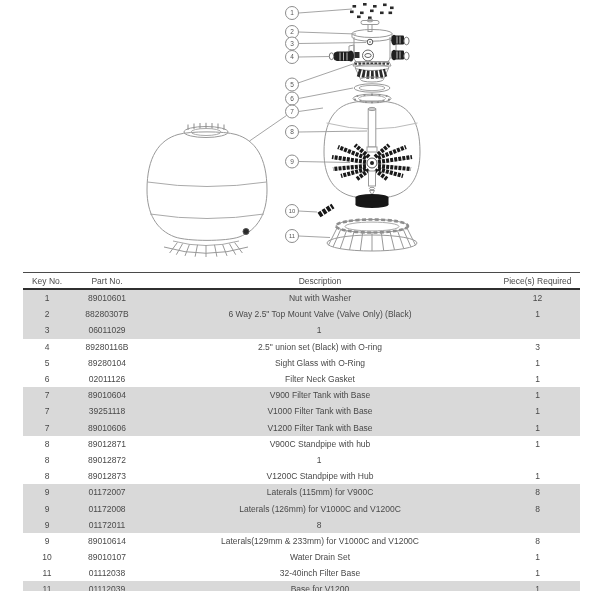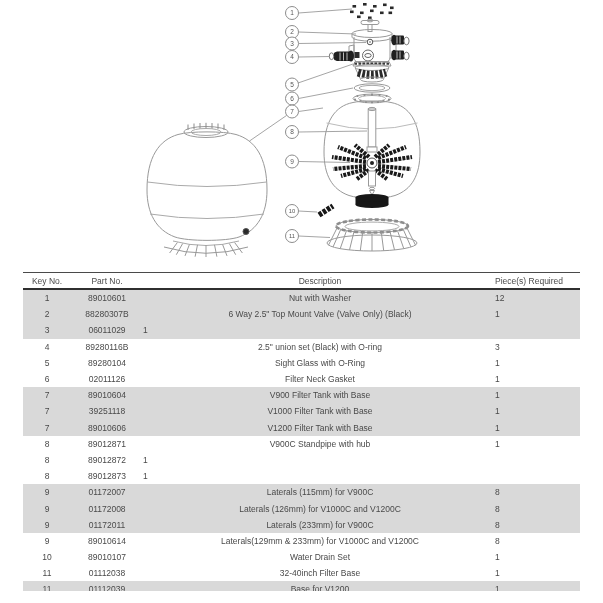--- a/index.html
+++ b/index.html
@@ -10,21 +10,21 @@
   .parts-table{position:absolute;left:23px;top:272px;width:557px;border-top:1px solid #4a4a4a;}
   .thead{display:grid;grid-template-columns:48px 72px 1fr 85px;height:15px;align-items:center;
          border-bottom:2px solid #2f2f2f;font-size:8.5px;color:#4a4a4a;}
   .tbody .trow{display:grid;grid-template-columns:48px 72px 1fr 85px;height:16.2px;
          align-items:center;font-size:8.5px;color:#4a4a4a;}
   .tbody{border-bottom:2px solid #2f2f2f;}
   .trow.shaded{background:#d9d9d9;}
   .c-key,.h-key{text-align:center;}
   .c-part,.h-part{text-align:center;}
   .c-desc,.h-desc{text-align:center;padding-left:2px;}
-  .c-qty,.h-qty{}
+  .c-qty,.h-qty{text-align:center;}
 </style>
 </head>
 <body>
 
 <div class="page">
 
   
   <svg width="603" height="268" viewBox="0 0 603 268">
     <g fill="none" stroke="#999999" stroke-width="1">
 
@@ -362,38 +362,38 @@
           <span class="c-qty">1</span>
         </div>
         <div class="trow">
           <span class="c-key">8</span>
           <span class="c-part">89012872</span>
           <span class="c-qty">1</span>
         </div>
         <div class="trow">
           <span class="c-key">8</span>
           <span class="c-part">89012873</span>
+          <span class="c-desc">V1200C Standpipe with Hub</span>
           <span class="c-qty">1</span>
         </div>
         <div class="trow shaded">
           <span class="c-key">9</span>
           <span class="c-part">01172007</span>
           <span class="c-desc">Laterals (115mm) for V900C</span>
           <span class="c-qty">8</span>
         </div>
         <div class="trow shaded">
           <span class="c-key">9</span>
           <span class="c-part">01172008</span>
           <span class="c-desc">Laterals (126mm) for V1000C and V1200C</span>
           <span class="c-qty">8</span>
         </div>
         <div class="trow shaded">
           <span class="c-key">9</span>
           <span class="c-part">01172011</span>
-          <span class="c-desc">Laterals (233mm) for V900C</span>
           <span class="c-qty">8</span>
         </div>
         <div class="trow">
           <span class="c-key">9</span>
           <span class="c-part">89010614</span>
           <span class="c-desc">Laterals(129mm &amp; 233mm) for V1000C and V1200C</span>
           <span class="c-qty">8</span>
         </div>
         <div class="trow">
           <span class="c-key">10</span>

